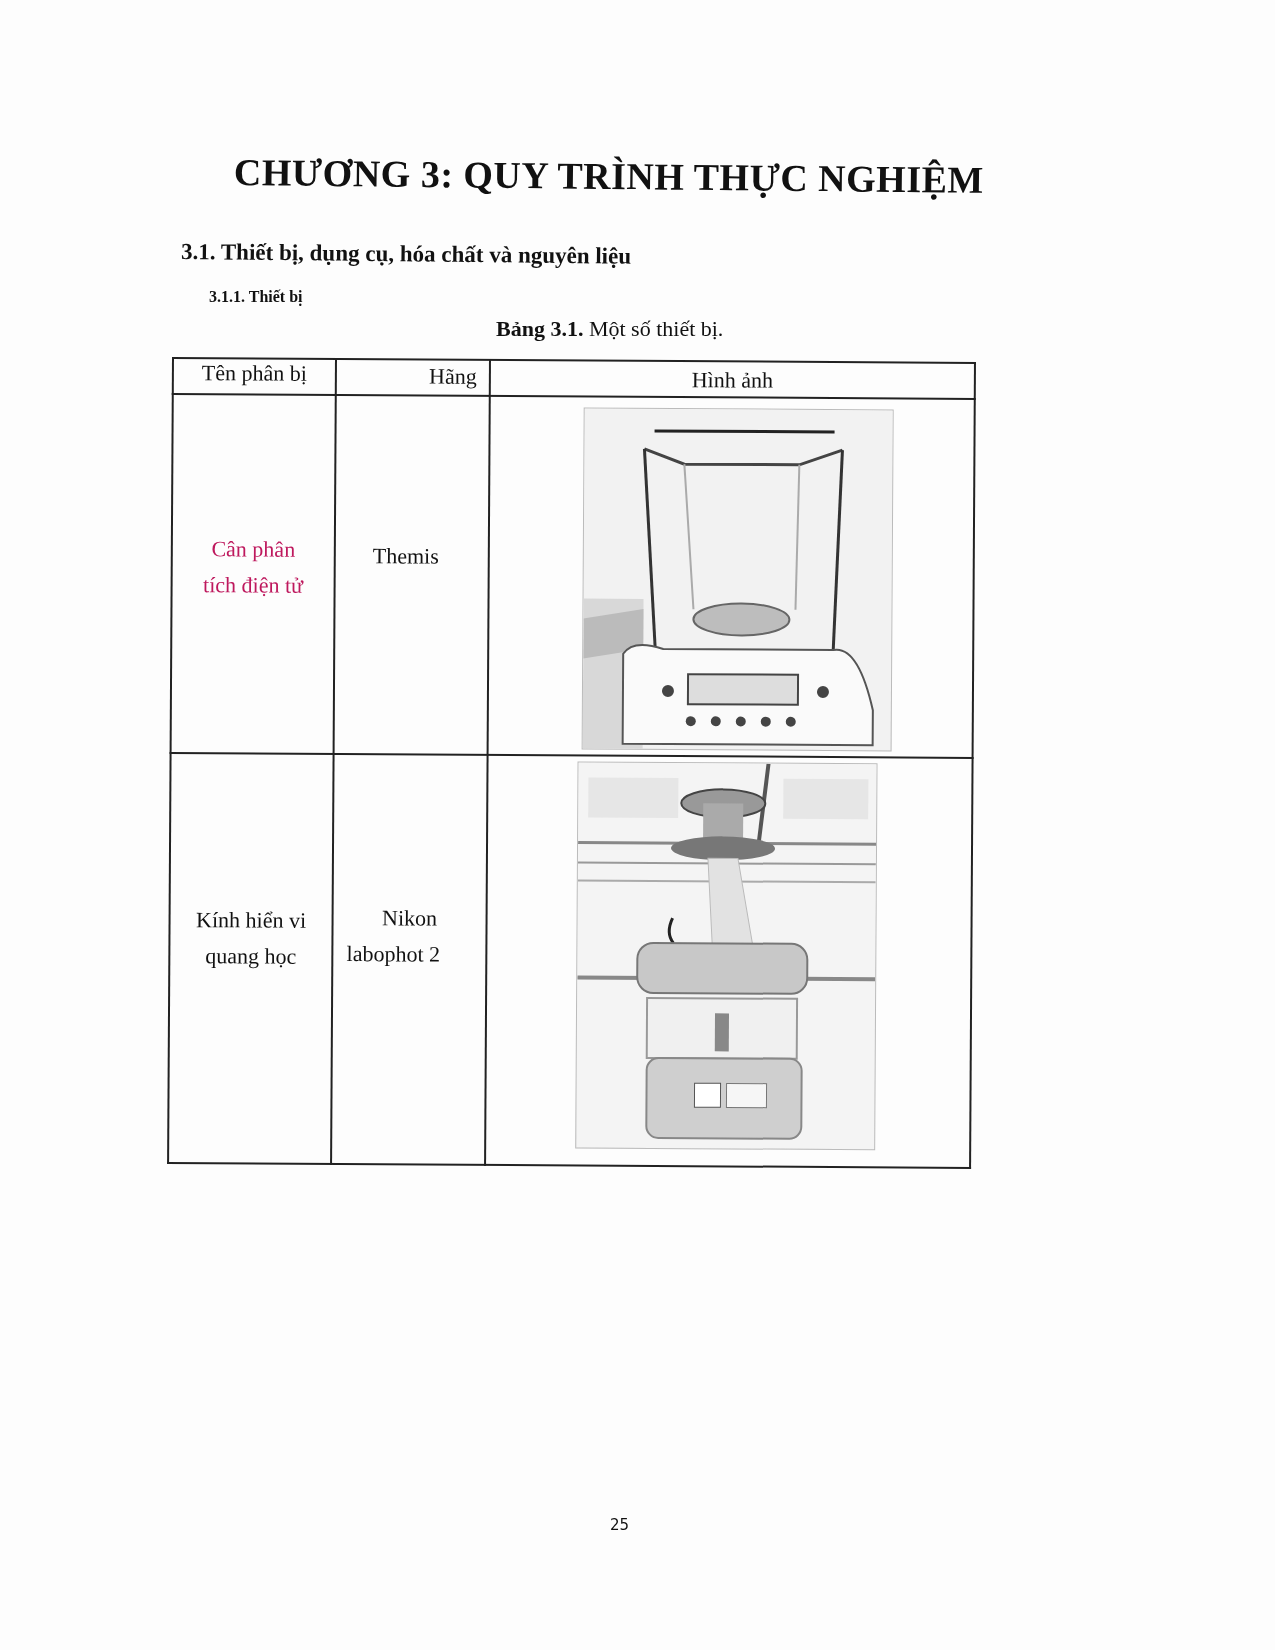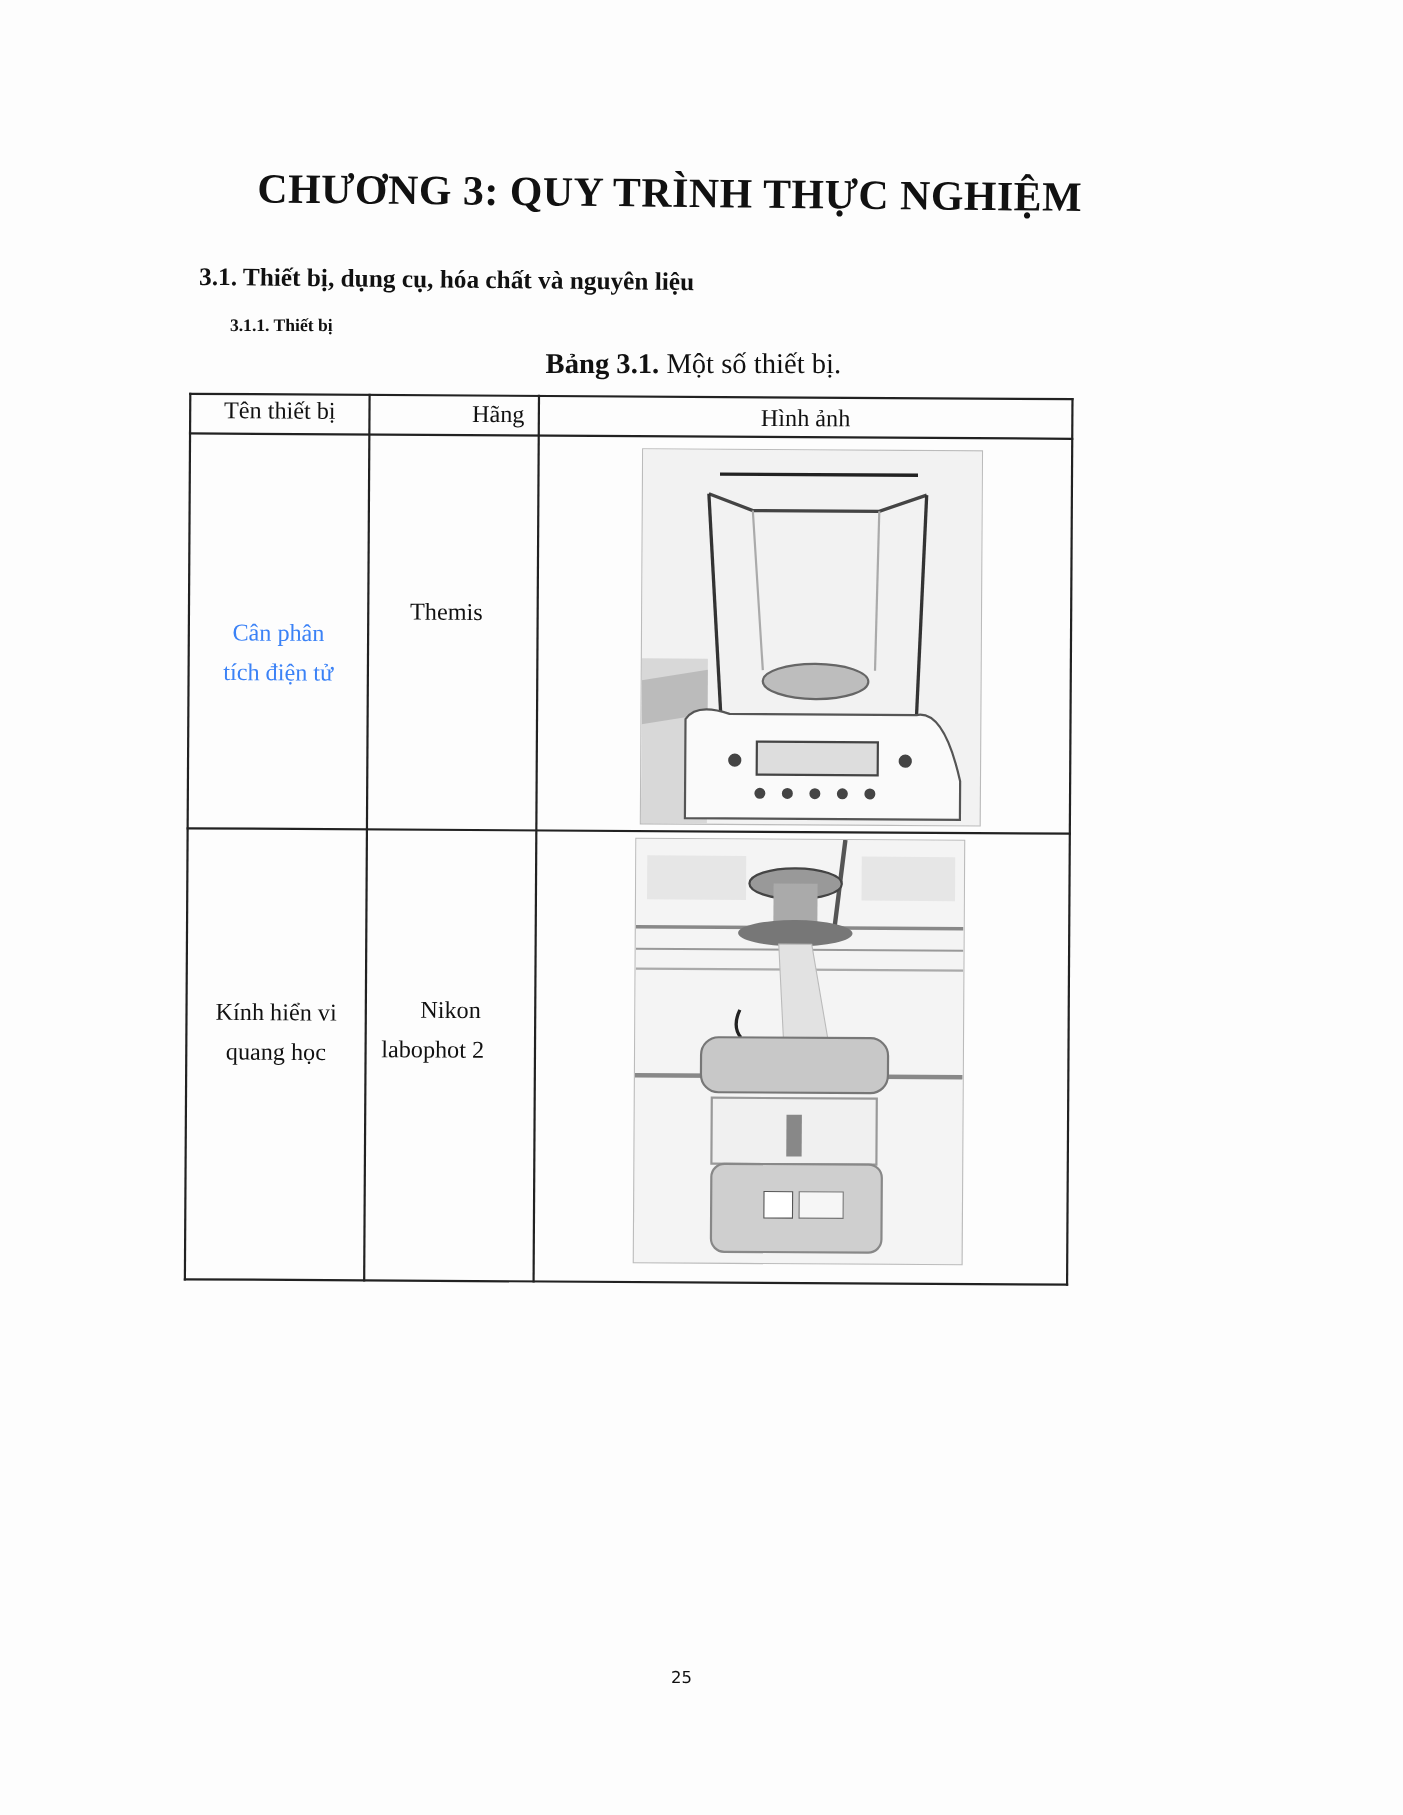--- a/index.html
+++ b/index.html
@@ -21,36 +21,36 @@
       position: absolute; left: 181px; top: 239px;
       font-size: 23px; font-weight: bold; white-space: nowrap;
       transform: rotate(0.6deg); transform-origin: left center;
     }
     .h3 {
       position: absolute; left: 209px; top: 288px;
       font-size: 16px; font-weight: bold; white-space: nowrap;
     }
     .caption {
       position: absolute; left: 496px; top: 316px;
-      font-size: 26px; white-space: nowrap;
+      font-size: 22px; white-space: nowrap;
     }
     .caption b { font-weight: bold; }
     .table {
       position: absolute; left: 172px; top: 357px;
       width: 804px; height: 807px;
       transform: rotate(0.35deg); transform-origin: left top;
     }
     .table .hline, .table .vline {
       position: absolute; background: #222;
     }
     .cell-text {
       position: absolute; font-size: 22px; text-align: center; line-height: 36px;
       white-space: nowrap;
     }
-    .cell-text.gray { color: #3b82f6; margin-top: 26px; }
+    .cell-text.gray { color: #be185d; }
     .photo {
       position: absolute;
       background: linear-gradient(180deg, #f3f3f3 0%, #e8e8e8 60%, #cfcfcf 100%);
       border: 1px solid #bbb;
       overflow: hidden;
     }
     .photo svg { width: 100%; height: 100%; display: block; }
     .page-number {
       position: absolute; left: 610px; top: 1516px;
       font-family: "DejaVu Sans", sans-serif; font-size: 15px;
@@ -72,21 +72,21 @@
   <div class="hline" style="left:0; top:0; width:804px; height:2px;"></div>
   <div class="hline" style="left:0; top:36px; width:804px; height:2px;"></div>
   <div class="hline" style="left:0; top:395px; width:804px; height:2px;"></div>
   <div class="hline" style="left:0; top:805px; width:804px; height:2px;"></div>
 
   <div class="vline" style="left:0; top:0; width:2px; height:807px;"></div>
   <div class="vline" style="left:163px; top:0; width:2px; height:807px;"></div>
   <div class="vline" style="left:317px; top:0; width:2px; height:807px;"></div>
   <div class="vline" style="left:802px; top:0; width:2px; height:807px;"></div>
 
-  <div class="cell-text" style="left:2px; top:-2px; width:161px;">Tên thiết bị</div>
+  <div class="cell-text" style="left:2px; top:-2px; width:161px;">Tên phân bị</div>
   <div class="cell-text" style="left:165px; top:0px; width:152px;padding-left:40px;">Hãng</div>
   <div class="cell-text" style="left:319px; top:2px; width:483px;">Hình ảnh</div>
 
   <div>
     <div class="cell-text gray" style="left:2px; top:174px; width:161px;">Cân phân</div>
     <div class="cell-text gray" style="left:2px; top:210px; width:161px;">tích điện tử</div>
     <div class="cell-text" style="left:165px; top:180px; width:140px;">Themis</div>
     <div class="photo" style="left:412px; top:48px; width:308px; height:340px;">
       <svg viewBox="0 0 308 340">
         <rect x="0" y="0" width="308" height="340" fill="#f2f2f2"></rect>

